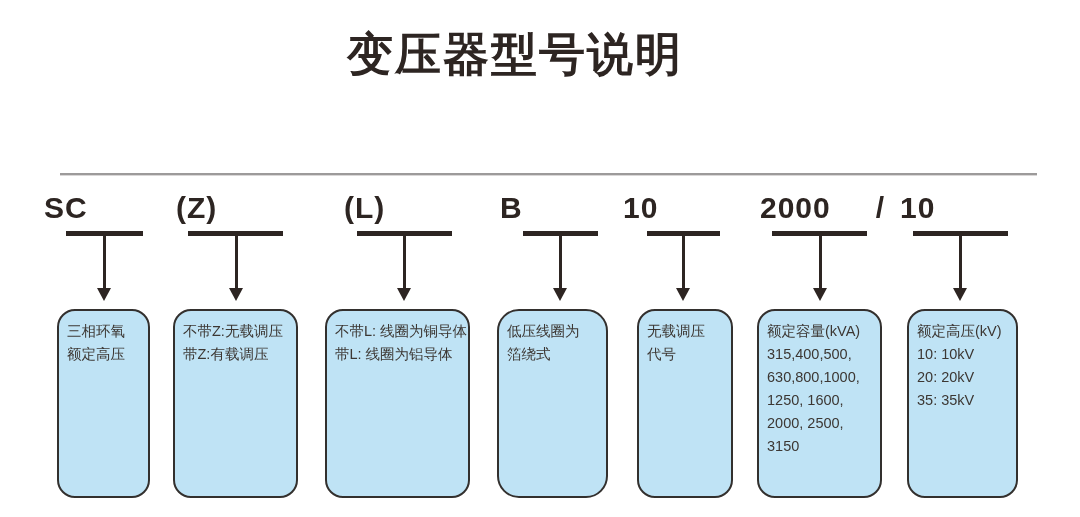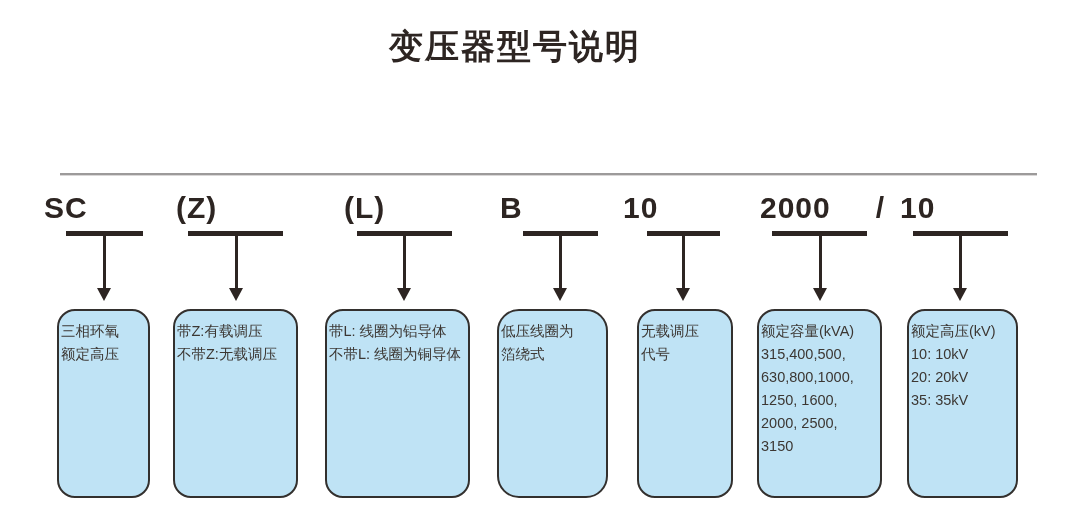--- a/index.html
+++ b/index.html
@@ -12,21 +12,21 @@
   }
   html,body{margin:0;padding:0;background:var(--bg);}
   body{font-family:"Liberation Sans","DejaVu Sans",sans-serif;}
   .canvas{
     position:relative;width:1080px;height:517px;background:var(--bg);
     overflow:hidden;
   }
   .title{
     position:absolute;top:24px;left:0;width:952px;box-sizing:border-box;
     padding-left:78px;text-align:center;
-    font-size:34px;font-weight:bold;letter-spacing:2px;color:var(--ink);
+    font-size:46px;font-weight:bold;letter-spacing:2px;color:var(--ink);
   }
   .divider{
     position:absolute;left:60px;top:173px;width:977px;height:2px;
     background:var(--divider);
     border-bottom:1px solid #d9d7d7;
   }
   .code{
     position:absolute;top:190px;height:36px;line-height:36px;
     text-align:left;font-size:30px;font-weight:bold;letter-spacing:1px;
     color:var(--ink);white-space:nowrap;
@@ -44,21 +44,21 @@
   .arrow-head{
     position:absolute;top:288px;width:0;height:0;
     border-left:7px solid transparent;border-right:7px solid transparent;
     border-top:13px solid var(--ink);
   }
   .box{
     position:absolute;top:309px;height:189px;box-sizing:border-box;
     background:var(--box-fill);
     border:2px solid var(--box-border);
     border-radius:18px;
-    padding:9px 4px 8px 2px;
+    padding:9px 4px 8px 8px;
     color:var(--box-text);
     font-size:14.5px;line-height:23px;
     overflow:hidden;
   }
   .box .line{white-space:nowrap;}
 </style>
 </head>
 <body>
 
 <div class="canvas">
@@ -76,33 +76,33 @@
           <div class="line">额定高压</div>
         </div>
   </div>
 
   <div class="col">
     <div class="code" style="left: 176px; width: 120px;">(Z)</div>
     <div class="bar" style="left: 188px; width: 95px;"></div>
     <div class="arrow-line" style="left: 234.5px;"></div>
     <div class="arrow-head" style="left: 229px;"></div>
     <div class="box" style="left: 173px; width: 125px;">
+          <div class="line">不带Z:无载调压</div>
           <div class="line">带Z:有载调压</div>
-          <div class="line">不带Z:无载调压</div>
         </div>
   </div>
 
   <div class="col">
     <div class="code" style="left: 344px; width: 120px;">(L)</div>
     <div class="bar" style="left: 357px; width: 95px;"></div>
     <div class="arrow-line" style="left: 402.5px;"></div>
     <div class="arrow-head" style="left: 397px;"></div>
     <div class="box" style="left: 325px; width: 145px;">
+          <div class="line">不带L: 线圈为铜导体</div>
           <div class="line">带L: 线圈为铝导体</div>
-          <div class="line">不带L: 线圈为铜导体</div>
         </div>
   </div>
 
   <div class="col">
     <div class="code" style="left: 500px; width: 120px;">B</div>
     <div class="bar" style="left: 523px; width: 75px;"></div>
     <div class="arrow-line" style="left: 558.5px;"></div>
     <div class="arrow-head" style="left: 553px;"></div>
     <div class="box" style="left: 497px; width: 111px; border-radius: 22px;">
           <div class="line">低压线圈为</div>

